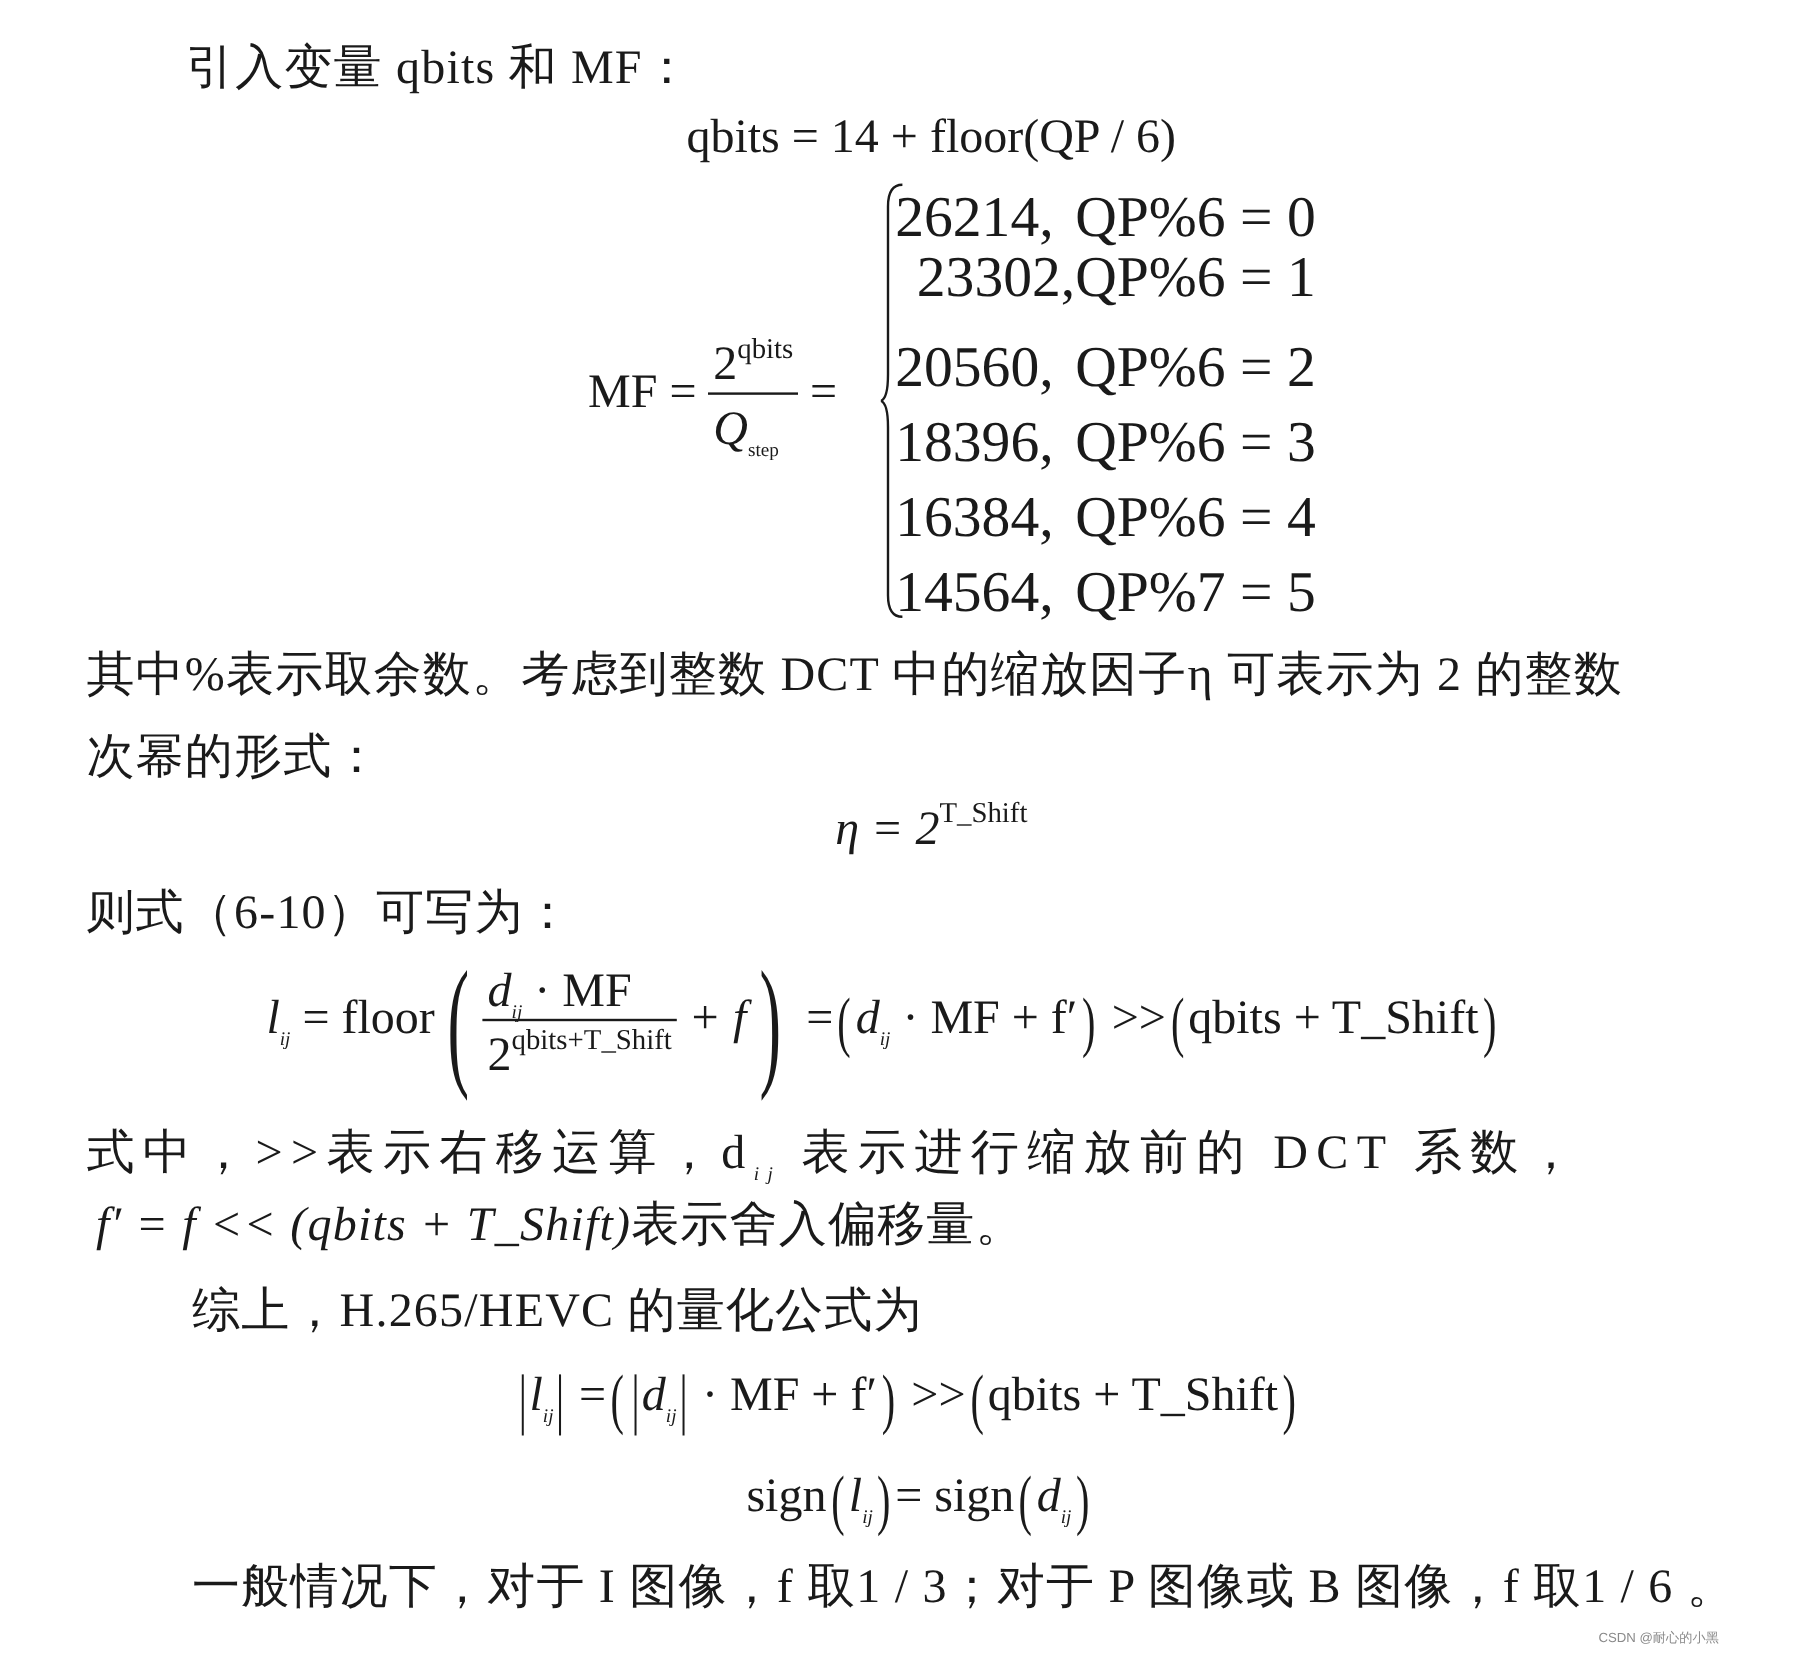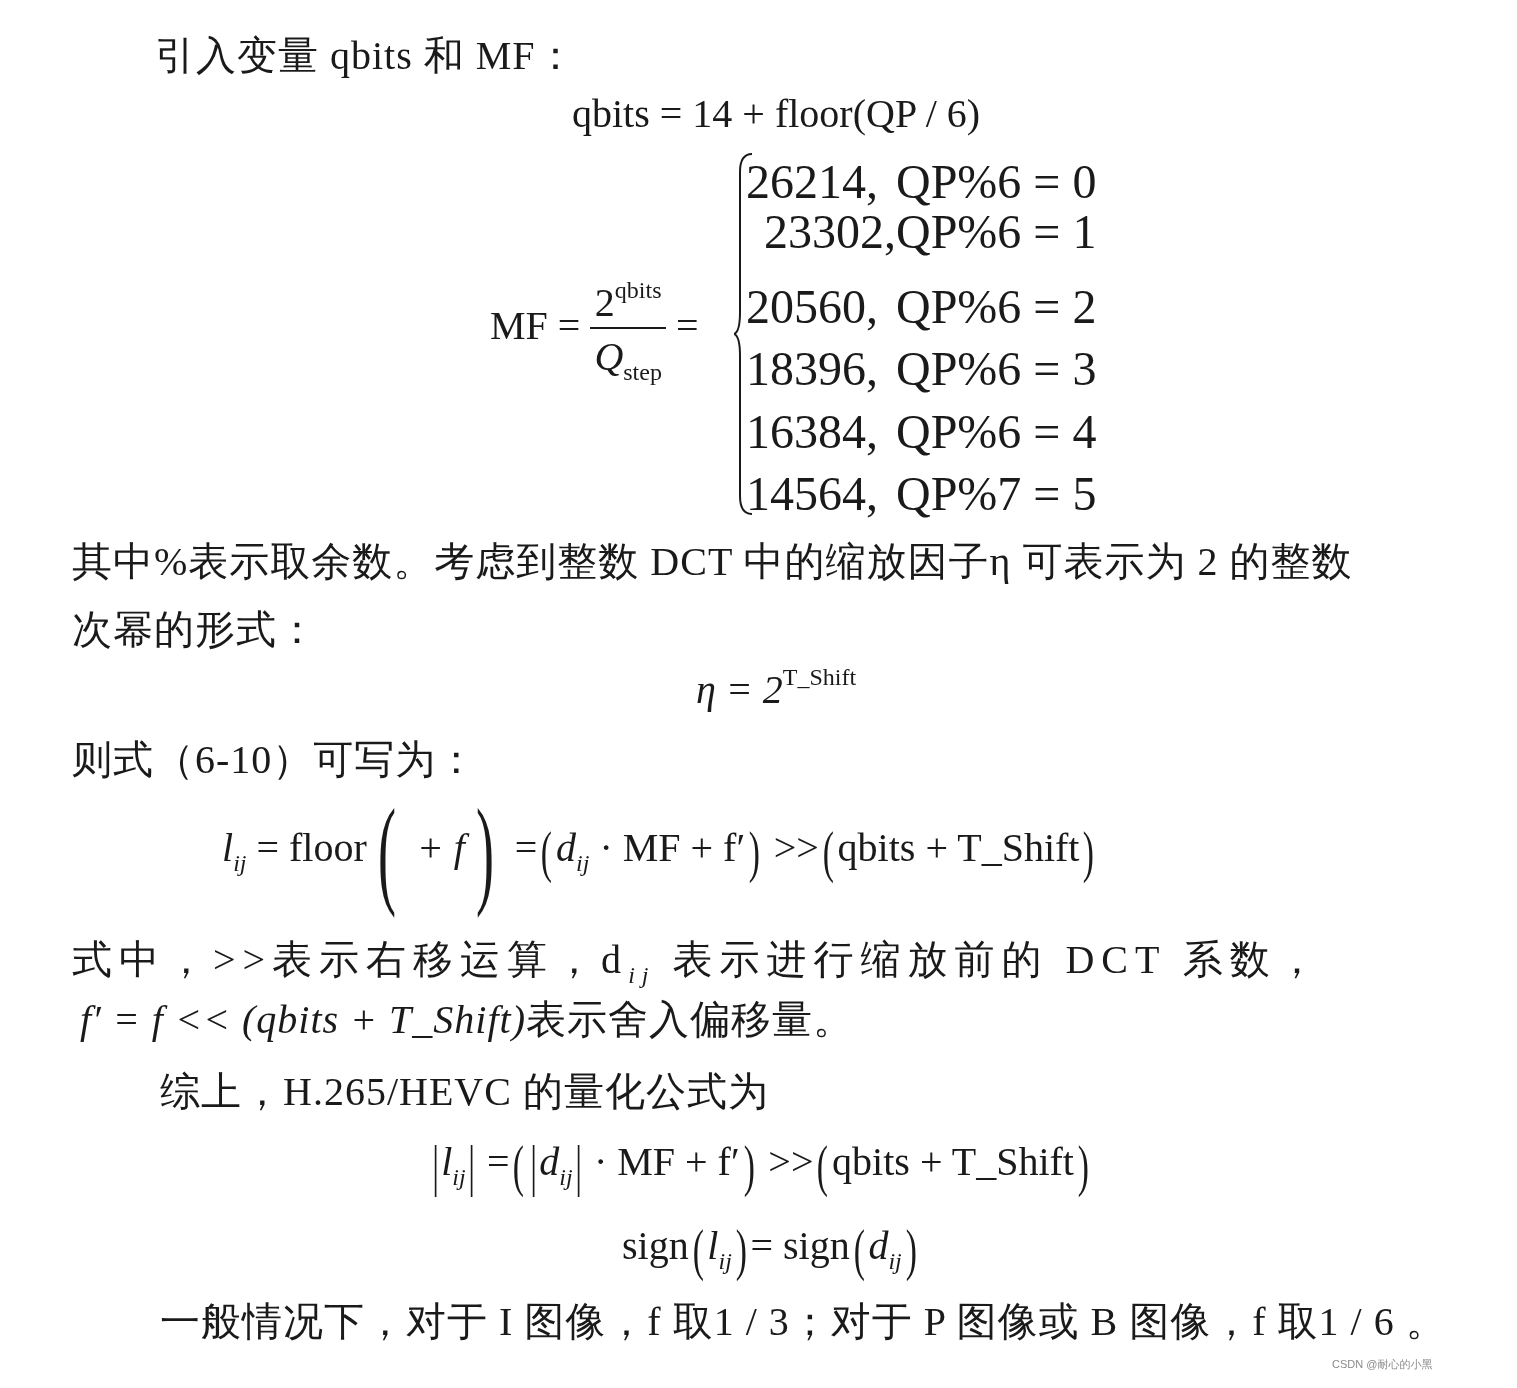--- a/index.html
+++ b/index.html
@@ -5,22 +5,22 @@
   html, body { margin: 0; padding: 0; }
   body {
     width: 1517px; height: 1388px; background: #ffffff; position: relative; overflow: hidden;
     color: #1a1a1a; font-family: "Liberation Serif", "DejaVu Serif", serif;
   }
   .abs { position: absolute; white-space: nowrap; }
   .txt { font-size: 40px; line-height: 1; letter-spacing: 1px; }
   .math { font-family: "Liberation Serif", serif; font-size: 40px; line-height: 1; }
   .it { font-style: italic; }
   .sup { font-size: 24px; position: relative; top: -18px; }
-  .sub { font-size: 24px; position: relative; top: 10px; font-style: italic; }
-  .frac { display: inline-block; vertical-align: middle; text-align: center; }
+  .sub { font-size: 16px; position: relative; top: 10px; font-style: italic; }
+  .frac { display: inline-block; vertical-align: middle; text-align: left; }
   .frac .num { display: block; padding: 0 4px 4px; }
   .frac .den { display: block; border-top: 2px solid #1a1a1a; padding: 8px 4px 0; }
   .big { font-size: 120px; font-weight: 100; display: inline-block; transform: scaleX(0.45); vertical-align: middle; line-height: 1; }
   .med { font-size: 56px; display: inline-block; transform: scaleX(0.6); vertical-align: middle; line-height: 1;}
   .cases { position: absolute; left: 734px; top: 152px; width: 20px; height: 364px; }
   .case-row { position: absolute; left: 746px; font-size: 48px; }
   .case-val { display: inline-block; width: 150px; }
   .watermark { font-family: "Liberation Sans", sans-serif; font-size: 11px; color: #8a8a8a; }
 </style>
 </head>
@@ -57,21 +57,24 @@
 <div class="abs txt" style="left:72px; top:610px;">次幂的形式：</div>
 
 <div class="abs math" style="left:696px; top:670px;">
   <span class="it">η = 2</span><span class="sup">T_Shift</span>
 </div>
 
 <div class="abs txt" style="left:72px; top:740px;">则式（6-10）可写为：</div>
 
 <div class="abs math" style="left:222px; top:792px;">
   <span class="it">l</span><span class="sub">ij</span>
-  <span>= floor</span><span class="big">(</span>
+  <span>= floor</span><span class="big">(</span><span class="frac">
+    <span class="num"><span class="it">d</span><span class="sub">ij</span><span> · MF</span></span>
+    <span class="den"><span>2</span><span class="sup">qbits+T_Shift</span></span>
+  </span>
   <span class="it">+ f</span><span class="big">)</span>
   <span>=</span><span class="med">(</span><span class="it">d</span><span class="sub">ij</span><span> · MF + f′</span><span class="med">)</span>
   <span>&gt;&gt;</span><span class="med">(</span><span>qbits + T_Shift</span><span class="med">)</span>
 </div>
 
 <div class="abs txt" style="left:72px; top:940px; letter-spacing:7px;">
   <span>式中，&gt;&gt;表示右移运算，d</span><span class="sub">ij</span><span> 表示进行缩放前的 DCT 系数，</span>
 </div>
 <div class="abs txt" style="left:80px; top:1000px;text-align:right;">
   <span class="it">f′ = f &lt;&lt; (qbits + T_Shift)</span><span>表示舍入偏移量。</span>

